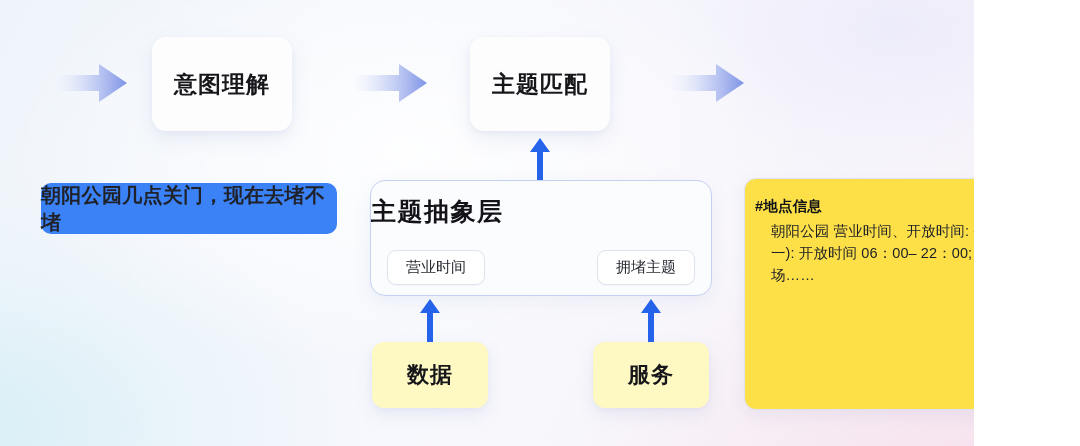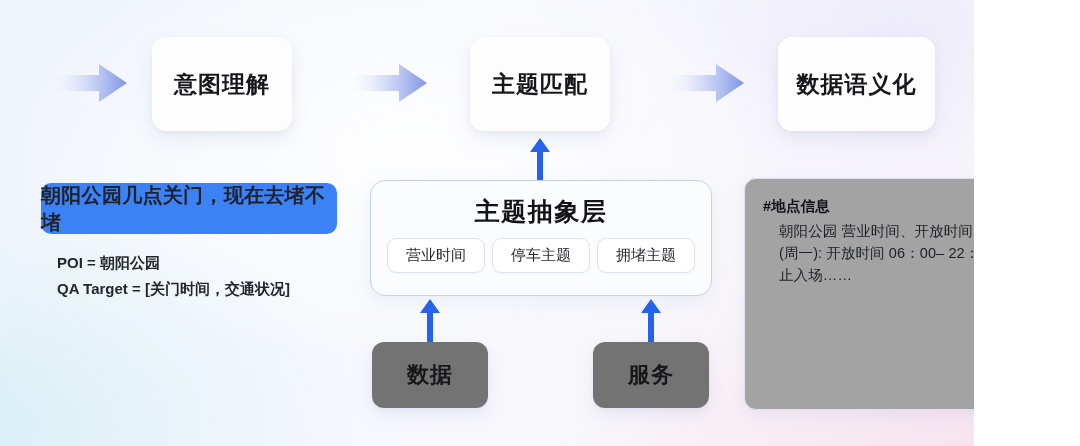--- a/index.html
+++ b/index.html
@@ -123,31 +123,31 @@
     height: 114px;
     background: #fbfcfe;
     border: 1.4px solid #c5d1f2;
     border-radius: 15px;
     box-shadow: 0 6px 18px rgba(120,140,200,0.10);
   }
   #abstract-title {
     position: absolute;
     left: 0; right: 0;
     top: 14px;
-    text-align: center;
+    text-align: left;
     font-size: 25px;
     font-weight: 700;
     letter-spacing: 1.5px;
     color: #121218;
   }
   #topic-pills {
     position: absolute;
     left: 16px;
     right: 16px;
-    top: 57px;
+    top: 69px;
     display: flex;
     justify-content: space-between;
   }
   .topic-pill {
     width: 96px;
     height: 33px;
     background: #ffffff;
     border: 1px solid #dfe3ec;
     border-radius: 9px;
     display: flex;
@@ -157,21 +157,21 @@
     font-weight: 500;
     color: #262830;
     box-shadow: 0 1px 2px rgba(120,140,200,0.06);
   }
 
   
   .source-card {
     position: absolute;
     width: 116px;
     height: 66px;
-    background: #737373;
+    background: #fef9c3;
     border-radius: 12px;
     box-shadow: 0 7px 18px rgba(126,140,190,0.13),
                 0 2px 4px rgba(126,140,190,0.07);
     display: flex;
     align-items: center;
     justify-content: center;
     font-size: 22px;
     font-weight: 700;
     letter-spacing: 1px;
     color: #17171b;
@@ -185,25 +185,25 @@
   }
   .v-arrow svg { display: block; width: 100%; height: 100%; }
 
   
   #info-panel {
     position: absolute;
     left: 744px;
     top: 178px;
     width: 297px;
     height: 232px;
-    background: #a3a3a3;
+    background: #fde047;
     border: 1px solid #dfe1f0;
     border-radius: 12px;
     box-shadow: 0 6px 16px rgba(120,130,185,0.10);
-    padding: 18px 18px 0 18px;
+    padding: 18px 18px 0 10px;
     box-sizing: border-box;
   }
   .info-block { margin-bottom: 17px; }
   .info-tag {
     font-size: 14.5px;
     font-weight: 700;
     color: #101218;
     margin-bottom: 4px;
     letter-spacing: 0.2px;
   }
@@ -256,55 +256,45 @@
   <div class="stage-card" style="left:470px; top:37px; width:140px; height:94px;">
     <span>主题匹配</span>
   </div>
 
   <div class="h-arrow" style="left:672px; top:62px;">
     <svg viewBox="0 0 72 42" preserveAspectRatio="none">
       <path d="M0,13 L44,13 L44,2 L72,21 L44,40 L44,29 L0,29 Z" fill="url(#chevGrad)"></path>
     </svg>
   </div>
 
-  <div class="stage-card" style="left:778px; top:37px; width:157px; height:94px;">
-    <span>数据语义化</span>
-  </div>
 
   <div class="h-arrow" style="left:995px; top:62px;">
     <svg viewBox="0 0 72 42" preserveAspectRatio="none">
       <path d="M0,13 L44,13 L44,2 L72,21 L44,40 L44,29 L0,29 Z" fill="url(#chevGrad)"></path>
     </svg>
   </div>
 
   <div id="query-box">
     <span>朝阳公园几点关门，现在去堵不堵</span>
   </div>
 
-  <div id="query-meta">
-    <div>POI = 朝阳公园</div>
-    <div>QA Target = [关门时间，交通状况]</div>
-  </div>
 
   <div class="v-arrow" style="left:529px; top:138px;">
     <svg viewBox="0 0 22 44">
       <path d="M11,0 L21,14 L14,14 L14,44 L8,44 L8,14 L1,14 Z" fill="#2563eb"></path>
     </svg>
   </div>
 
   <div id="abstract-panel">
     <div id="abstract-title">主题抽象层</div>
     <div id="topic-pills">
       <div class="topic-pill">
         <span>营业时间</span>
       </div>
       <div class="topic-pill">
-        <span>停车主题</span>
-      </div>
-      <div class="topic-pill">
         <span>拥堵主题</span>
       </div>
     </div>
   </div>
 
   <div class="v-arrow" style="left:419px; top:299px;">
     <svg viewBox="0 0 22 44">
       <path d="M11,0 L21,14 L14,14 L14,44 L8,44 L8,14 L1,14 Z" fill="#2563eb"></path>
     </svg>
   </div>

